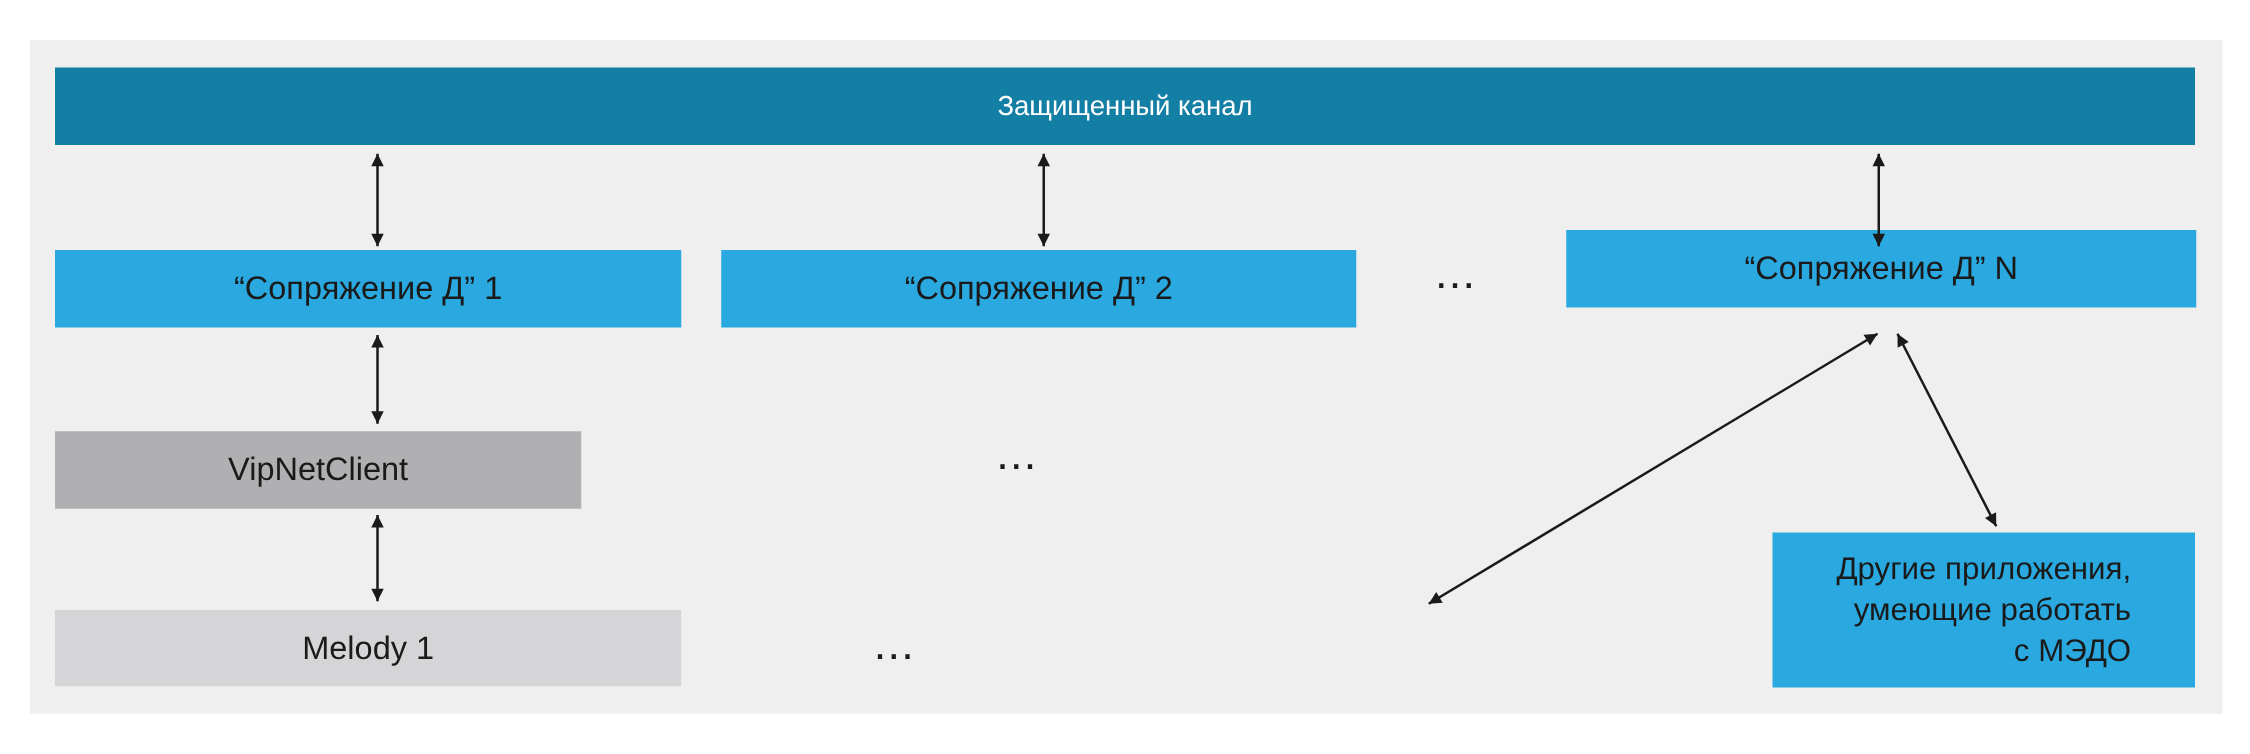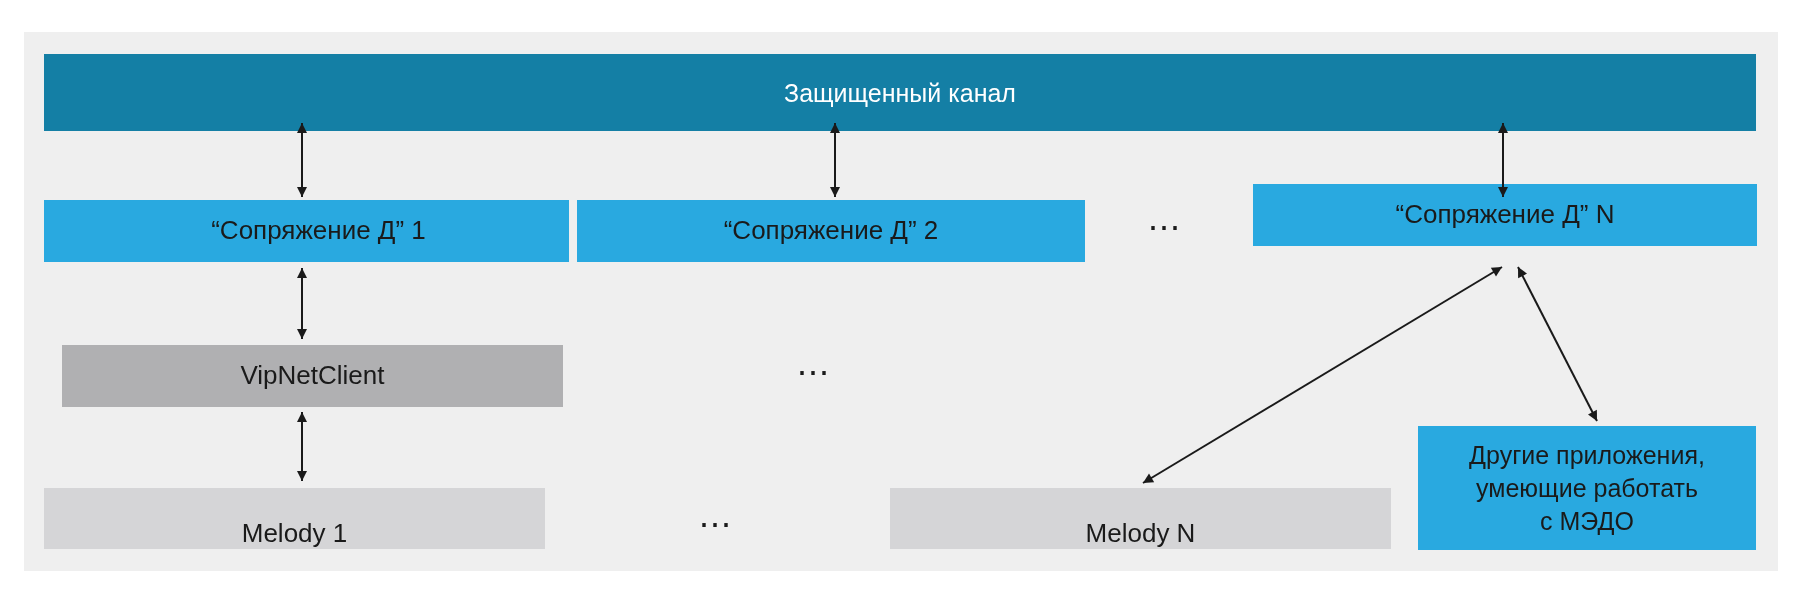--- a/index.html
+++ b/index.html
@@ -30,49 +30,48 @@
     align-items: center;
     justify-content: center;
     font-size: 26px;
     line-height: 1.2;
     color: var(--text_dark, #1a1a1a);
   }
   .channel {
     left: 44px;
     top: 54px;
     width: 1712px;
-    height: 77px;
+    height: 62px;
     background: var(--channel_bg, #147fa5);
     color: var(--channel_text, #ffffff);
-    font-size: 25px;
+    font-size: 22px;
     justify-content: center;
   }
   .gateway { background: var(--gateway_bg, #29a9e0); }
-  .g1 { left: 44px;   top: 200px; width: 501px; height: 62px; padding-left: 24px; }
+  .g1 { left: 44px;   top: 200px; width: 501px; height: 62px; }
   .g2 { left: 577px;  top: 200px; width: 508px; height: 62px; justify-content: center; }
   .gn { left: 1253px; top: 184px; width: 504px; height: 62px; }
   .vipnet {
     left: 44px;
     top: 345px;
-    width: 501px;
+    width: 421px;
     height: 62px;
     background: var(--vipnet_bg, #b0b0b2);
-    margin-left: 18px;
   }
-  .melody { background: var(--melody_bg, #d5d5d7); align-items: flex-end; }
+  .melody { background: var(--melody_bg, #d5d5d7); }
   .m1 { left: 44px;  top: 488px; width: 501px; height: 61px; }
   .mn { left: 890px; top: 488px; width: 501px; height: 61px; }
   .other-apps {
     left: 1418px;
     top: 426px;
     width: 338px;
     height: 124px;
     background: var(--gateway_bg, #29a9e0);
     font-size: 25px;
-    text-align: center;
+    text-align: right;
     line-height: 1.32;
   }
   .multiline { white-space: pre-line; }
   .dots {
     position: absolute;
     font-size: 36px;
     letter-spacing: 1px;
     line-height: 1;
     color: var(--text_dark, #1a1a1a);
   }
@@ -115,23 +114,20 @@
 
   <div class="box vipnet">
     <span>VipNetClient</span>
   </div>
   <span class="dots dots-mid">...</span>
 
   <div class="box melody m1">
     <span>Melody 1</span>
   </div>
   <span class="dots dots-bottom">...</span>
-  <div class="box melody mn">
-    <span>Melody N</span>
-  </div>
 
   <div class="box other-apps">
     <span class="multiline">Другие приложения,
 умеющие работать
 с МЭДО</span>
   </div>
 
   <svg class="arrows" viewBox="0 0 1800 603" xmlns="http://www.w3.org/2000/svg">
     <defs>
       <marker id="ah" viewBox="0 0 12 12" refX="11" refY="6" markerWidth="12" markerHeight="12" markerUnits="userSpaceOnUse" orient="auto-start-reverse">

